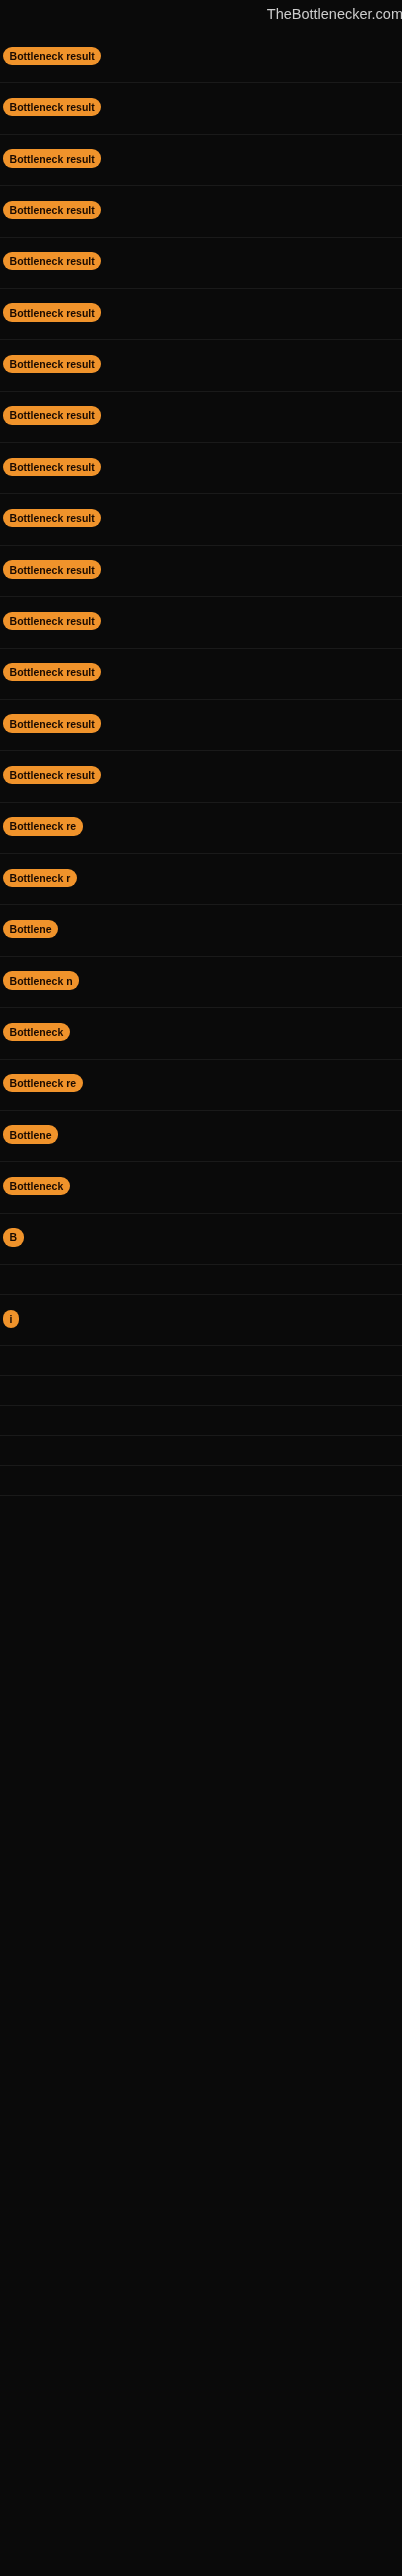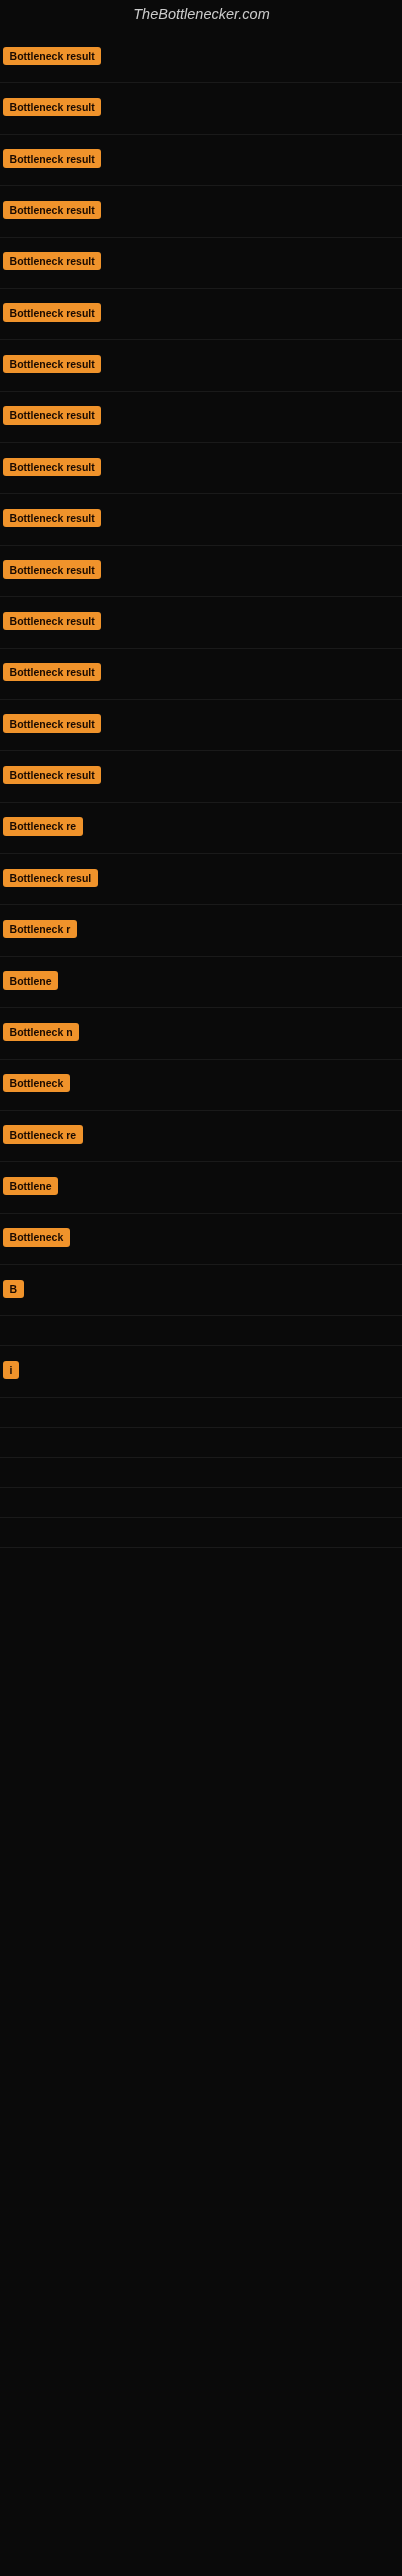--- a/index.html
+++ b/index.html
@@ -8,35 +8,34 @@
       box-sizing: border-box;
     }
     body {
       width: 403px;
       min-height: 2576px;
       background-color: #0a0a0a;
       font-family: Arial, sans-serif;
       position: relative;
     }
     .site-title {
-      text-align: center;
+      text-align: right;
       color: #cccccc;
       font-size: 14.5px;
       padding: 6.4px 0 9.7px 0;
       font-weight: normal;
-      font-style: italic;
     }
     .bottleneck-label {
       display: inline-block;
       background-color: #f0932b;
       color: #1a0a00;
       font-size: 10.5px;
       font-weight: bold;
       padding: 3.2px 6.4px;
-      border-radius: 3px;
+      border-radius: 9px;
       white-space: nowrap;
       overflow: hidden;
     }
     .row {
       margin-bottom: 0;
       padding: 14.5px 0 14.5px 0;
       border-bottom: 0.8px solid #1a1a1a;
       padding-left: 3.2px;
     }
   </style>
@@ -57,21 +56,20 @@
     <div class="row"><span class="bottleneck-label">Bottleneck result</span></div>
     <div class="row"><span class="bottleneck-label">Bottleneck result</span></div>
     <div class="row"><span class="bottleneck-label">Bottleneck result</span></div>
     <div class="row"><span class="bottleneck-label">Bottleneck result</span></div>
     <div class="row"><span class="bottleneck-label">Bottleneck result</span></div>
     <div class="row"><span class="bottleneck-label">Bottleneck result</span></div>
     <div class="row"><span class="bottleneck-label">Bottleneck result</span></div>
     <div class="row"><span class="bottleneck-label">Bottleneck result</span></div>
     <div class="row"><span class="bottleneck-label">Bottleneck result</span></div>
     <div class="row"><span class="bottleneck-label">Bottleneck re</span></div>
-    <div class="row"><span class="bottleneck-label">Bottleneck resul</span></div>
     <div class="row"><span class="bottleneck-label">Bottleneck r</span></div>
     <div class="row"><span class="bottleneck-label">Bottlene</span></div>
     <div class="row"><span class="bottleneck-label">Bottleneck n</span></div>
     <div class="row"><span class="bottleneck-label">Bottleneck</span></div>
     <div class="row"><span class="bottleneck-label">Bottleneck re</span></div>
     <div class="row"><span class="bottleneck-label">Bottlene</span></div>
     <div class="row"><span class="bottleneck-label">Bottleneck</span></div>
     <div class="row"><span class="bottleneck-label">B</span></div>
     <div class="row"></div>
     <div class="row"><span class="bottleneck-label">i</span></div>

